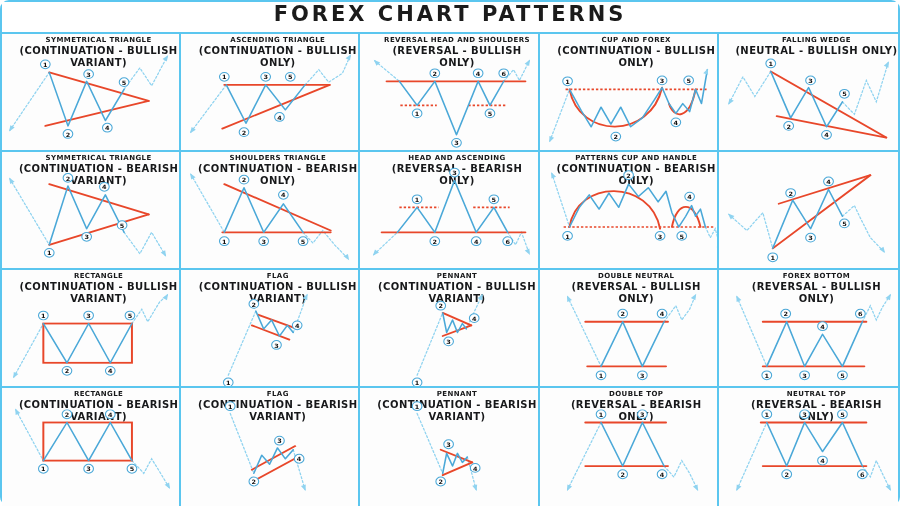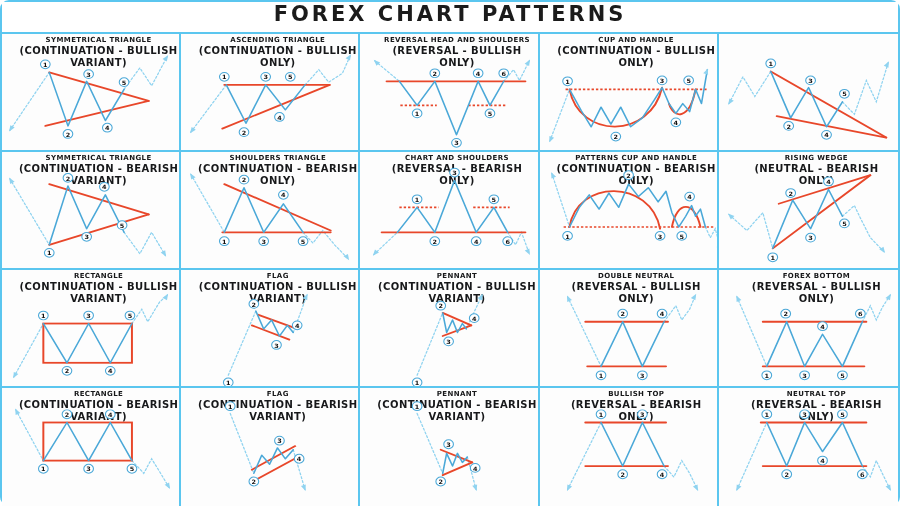--- a/index.html
+++ b/index.html
@@ -188,21 +188,21 @@
             <text x="132" y="89.3" class="lbl-t">5</text>
           </g>
           <g>
             <circle cx="146" cy="44" r="4.9" class="lbl-c"></circle>
             <text x="146" y="44.3" class="lbl-t">6</text>
           </g>
         </svg>
       </div>
       <div class="cell">
         <div class="cap">
-          <span class="l1">CUP AND HANDLE</span>
+          <span class="l1">CUP AND FOREX</span>
           <span class="l2">(CONTINUATION - BULLISH ONLY)</span>
         </div>
         <svg class="chart" viewBox="0 0 180 130" preserveAspectRatio="none">
           <path d="M10,120 L30,62" class="pre"></path>
           <path d="M26,62 L170,62" class="tld"></path>
           <path d="M30,62 C40,118 112,118 124,60" class="tlc"></path>
           <path d="M131,78 C136,96 152,96 158,62" class="tlc"></path>
           <path d="M30,62 L42,86 L52,104 L62,82 L72,101 L82,82 L92,104 L104,94 L116,74 L124,60 L131,78 L138,89 L145,78 L152,87 L158,62 L164,78 L170,40" class="pl"></path>
           <path d="M170.49552563709216,38.584212465450975 L170.7362095179655,45.76697455739637 L165.8281460648622,44.04915234881021 Z" class="ah"></path>
           <path d="M9.42735976837031,121.38639213973504 L9.582073094108859,114.2012641807604 L14.38823251185699,116.18641698374333 Z" class="ah"></path>
@@ -222,20 +222,24 @@
             <circle cx="138" cy="99" r="4.9" class="lbl-c"></circle>
             <text x="138" y="99.3" class="lbl-t">4</text>
           </g>
           <g>
             <circle cx="151" cy="52" r="4.9" class="lbl-c"></circle>
             <text x="151" y="52.3" class="lbl-t">5</text>
           </g>
         </svg>
       </div>
       <div class="cell last-col">
+        <div class="cap">
+          <span class="l1">FALLING WEDGE</span>
+          <span class="l2">(NEUTRAL - BULLISH ONLY)</span>
+        </div>
         <svg class="chart" viewBox="0 0 180 130" preserveAspectRatio="none">
           <path d="M10,78 L24,48 L36,70 L52,42" class="pre"></path>
           <path d="M124,76 L136,90 L148,52 L158,76 L170,32" class="pre"></path>
           <path d="M52,42 L168,116" class="tl"></path>
           <path d="M58,92 L168,116" class="tl"></path>
           <path d="M52,42 L72,94 L90,60 L108,104 L124,76" class="pl"></path>
           <path d="M170.6155470159932,30.63211774223734 L170.23709959134553,37.808939987965424 L165.49510776443495,35.675043665855675 Z" class="ah"></path>
           <path d="M9.232774210348476,79.28893932661455 L10.425554571326712,72.20181896567355 L14.893877570257187,74.8615350364655 Z" class="ah"></path>
           <g>
             <circle cx="52" cy="33" r="4.9" class="lbl-c"></circle>
@@ -324,21 +328,21 @@
             <text x="104" y="48.3" class="lbl-t">4</text>
           </g>
           <g>
             <circle cx="124" cy="100" r="4.9" class="lbl-c"></circle>
             <text x="124" y="100.3" class="lbl-t">5</text>
           </g>
         </svg>
       </div>
       <div class="cell">
         <div class="cap">
-          <span class="l1">CHART AND SHOULDERS</span>
+          <span class="l1">HEAD AND ASCENDING</span>
           <span class="l2">(REVERSAL - BEARISH ONLY)</span>
         </div>
         <svg class="chart" viewBox="0 0 180 130" preserveAspectRatio="none">
           <path d="M14,115 L38,90" class="pre"></path>
           <path d="M150,90 L158,104 L164,90 L172,114" class="pre"></path>
           <path d="M22,90 L168,90" class="tl"></path>
           <path d="M40,62 L80,62" class="tld"></path>
           <path d="M115,62 L152,62" class="tld"></path>
           <path d="M38,90 L58,62 L76,90 L96,32 L118,90 L136,62 L150,90" class="pl"></path>
           <path d="M172.67082039324993,115.34164078649988 L167.34897860680042,110.51173395510034 L172,108.18622325850055 Z" class="ah"></path>
@@ -399,24 +403,20 @@
             <circle cx="152" cy="50" r="4.9" class="lbl-c"></circle>
             <text x="152" y="50.3" class="lbl-t">4</text>
           </g>
           <g>
             <circle cx="144" cy="94" r="4.9" class="lbl-c"></circle>
             <text x="144" y="94.3" class="lbl-t">5</text>
           </g>
         </svg>
       </div>
       <div class="cell last-col">
-        <div class="cap">
-          <span class="l1">RISING WEDGE</span>
-          <span class="l2">(NEUTRAL - BEARISH ONLY)</span>
-        </div>
         <svg class="chart" viewBox="0 0 180 130" preserveAspectRatio="none">
           <path d="M10,70 L28,88 L44,68 L54,108" class="pre"></path>
           <path d="M124,72 L136,60 L142,74 L152,96 L166,112" class="pre"></path>
           <path d="M60,58 L152,26" class="tl"></path>
           <path d="M54,108 L152,26" class="tl"></path>
           <path d="M54,108 L74,54 L92,86 L110,42 L124,72" class="pl"></path>
           <path d="M166.83205029433785,113.24807544150677 L160.9522282143504,109.1155589796288 L165.27888974490722,106.23111795925762 Z" class="ah"></path>
           <path d="M8.939339828220179,68.93933982822018 L15.51543289325507,71.83847763108503 L11.838477631085023,75.51543289325508 Z" class="ah"></path>
           <g>
             <circle cx="54" cy="118" r="4.9" class="lbl-c"></circle>
@@ -693,21 +693,21 @@
             <text x="90" y="62.3" class="lbl-t">3</text>
           </g>
           <g>
             <circle cx="117" cy="88" r="4.9" class="lbl-c"></circle>
             <text x="117" y="88.3" class="lbl-t">4</text>
           </g>
         </svg>
       </div>
       <div class="cell last-row">
         <div class="cap">
-          <span class="l1">BULLISH TOP</span>
+          <span class="l1">DOUBLE TOP</span>
           <span class="l2">(REVERSAL - BEARISH ONLY)</span>
         </div>
         <svg class="chart" viewBox="0 0 180 130" preserveAspectRatio="none">
           <path d="M28,112 L62,38" class="pre"></path>
           <path d="M126,86 L136,98 L144,80 L152,94 L160,112" class="pre"></path>
           <path d="M46,38 L128,38" class="tl"></path>
           <path d="M46,86 L130,86" class="tl"></path>
           <path d="M62,38 L84,86 L104,38 L126,86" class="pl"></path>
           <path d="M160.67082039324993,113.34164078649988 L155.34897860680042,108.51173395510034 L160,106.18622325850055 Z" class="ah"></path>
           <path d="M27.365671802003313,113.3592747099929 L27.842928255734154,106.18834546216371 L32.55508058370953,108.38734988188554 Z" class="ah"></path>

